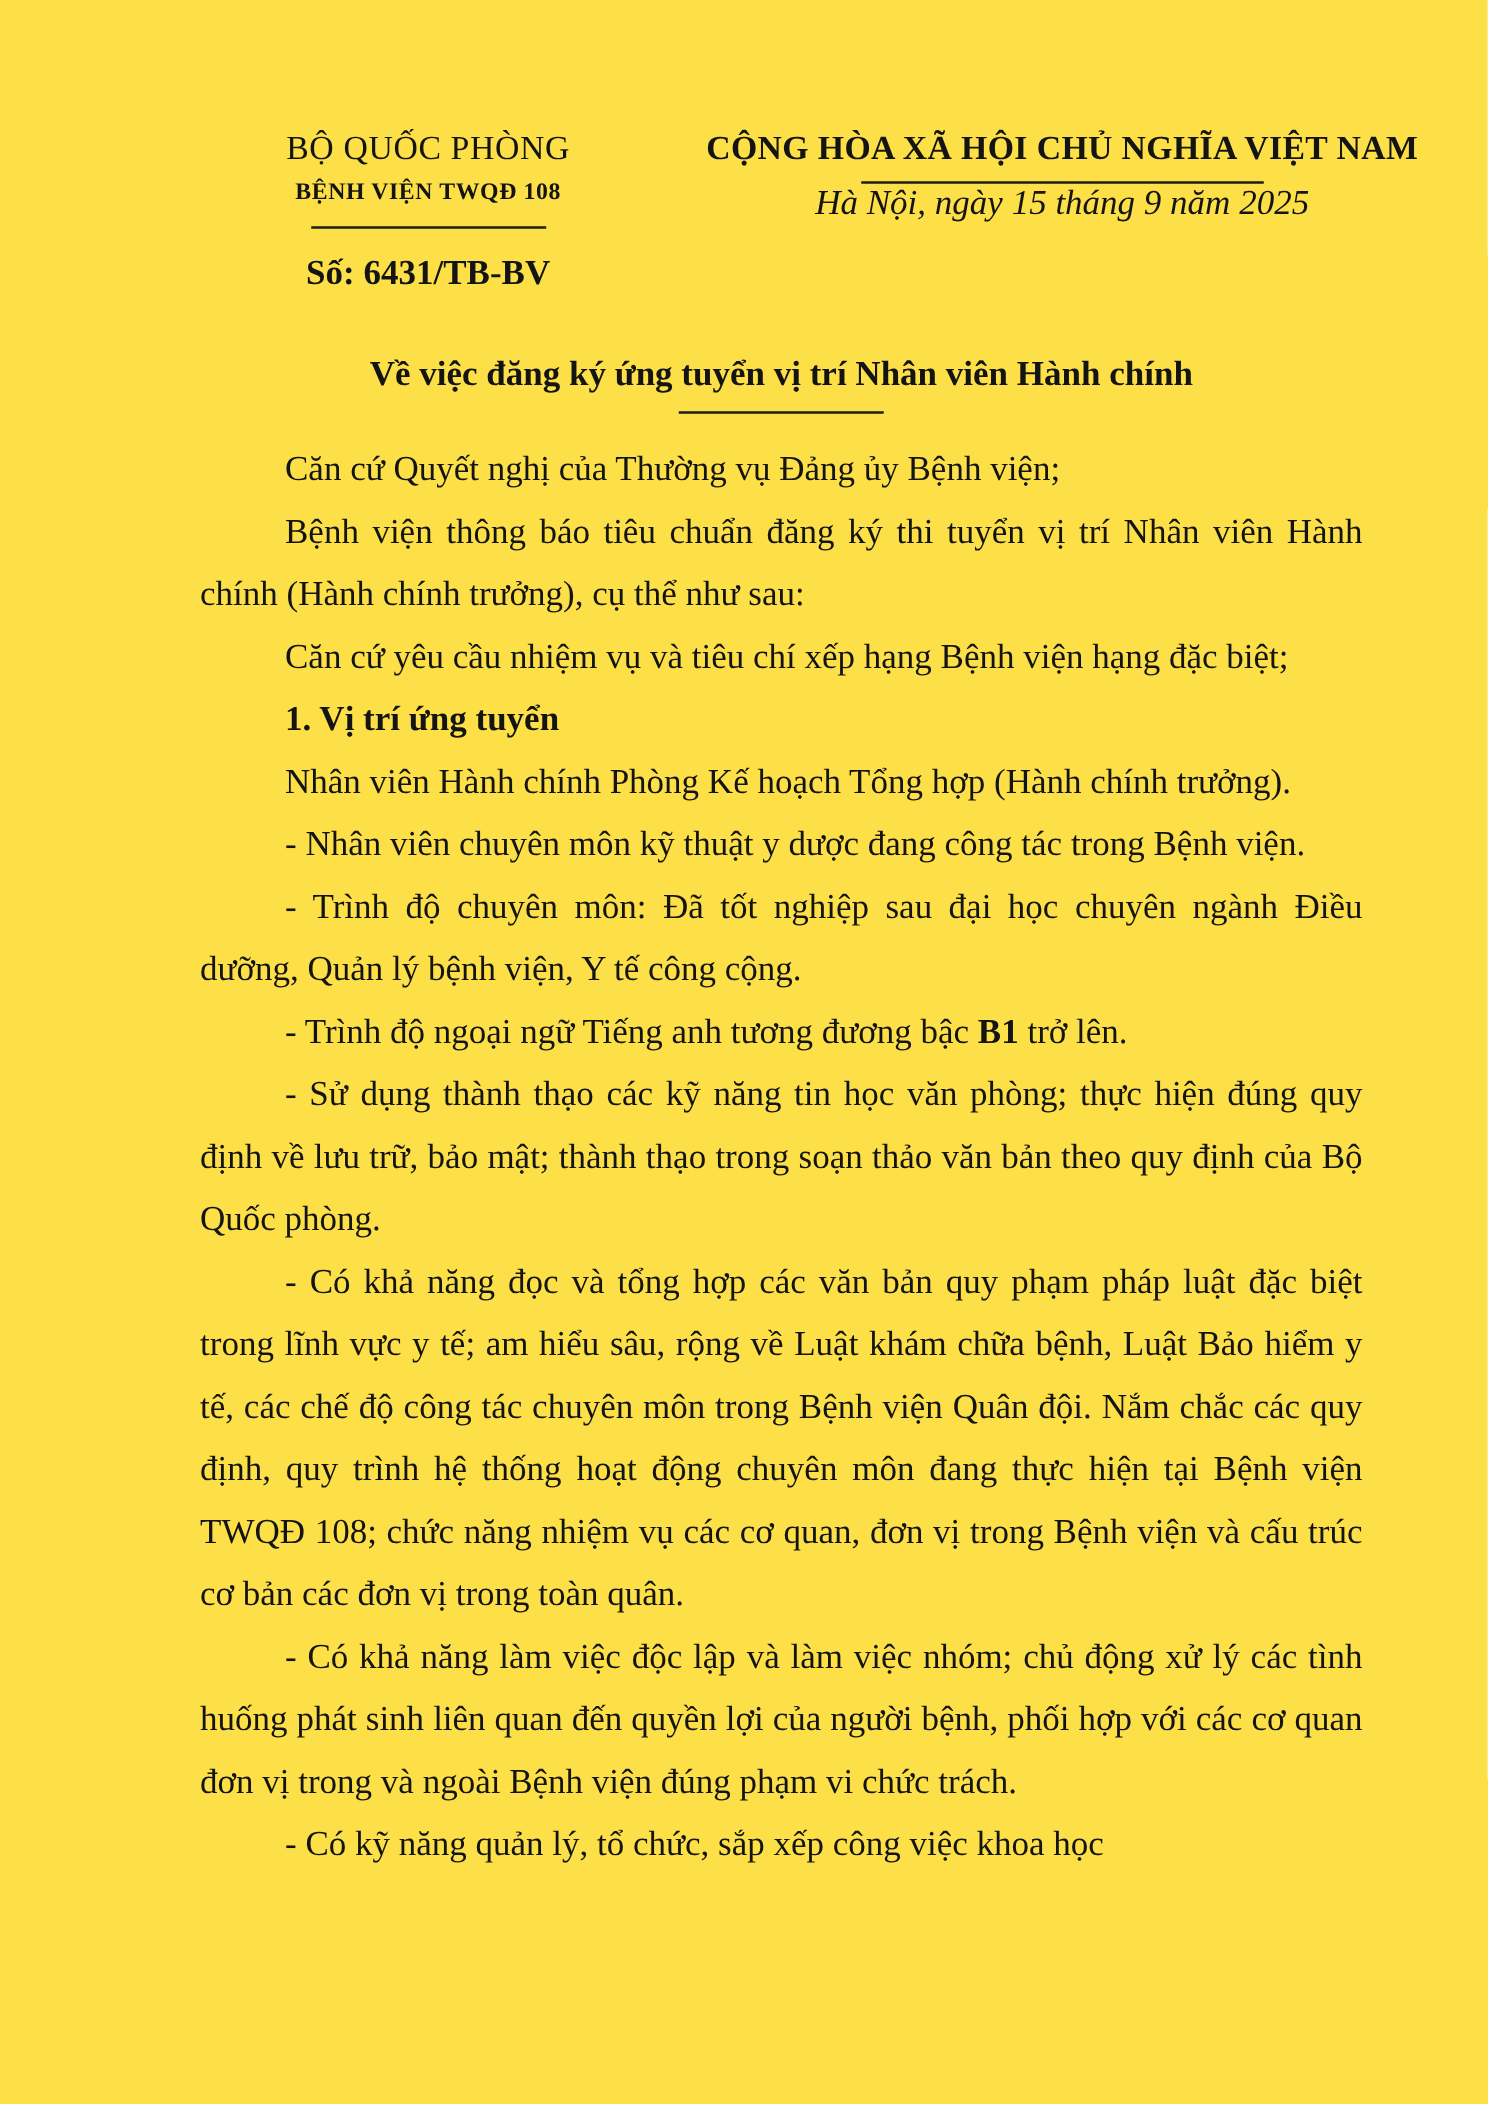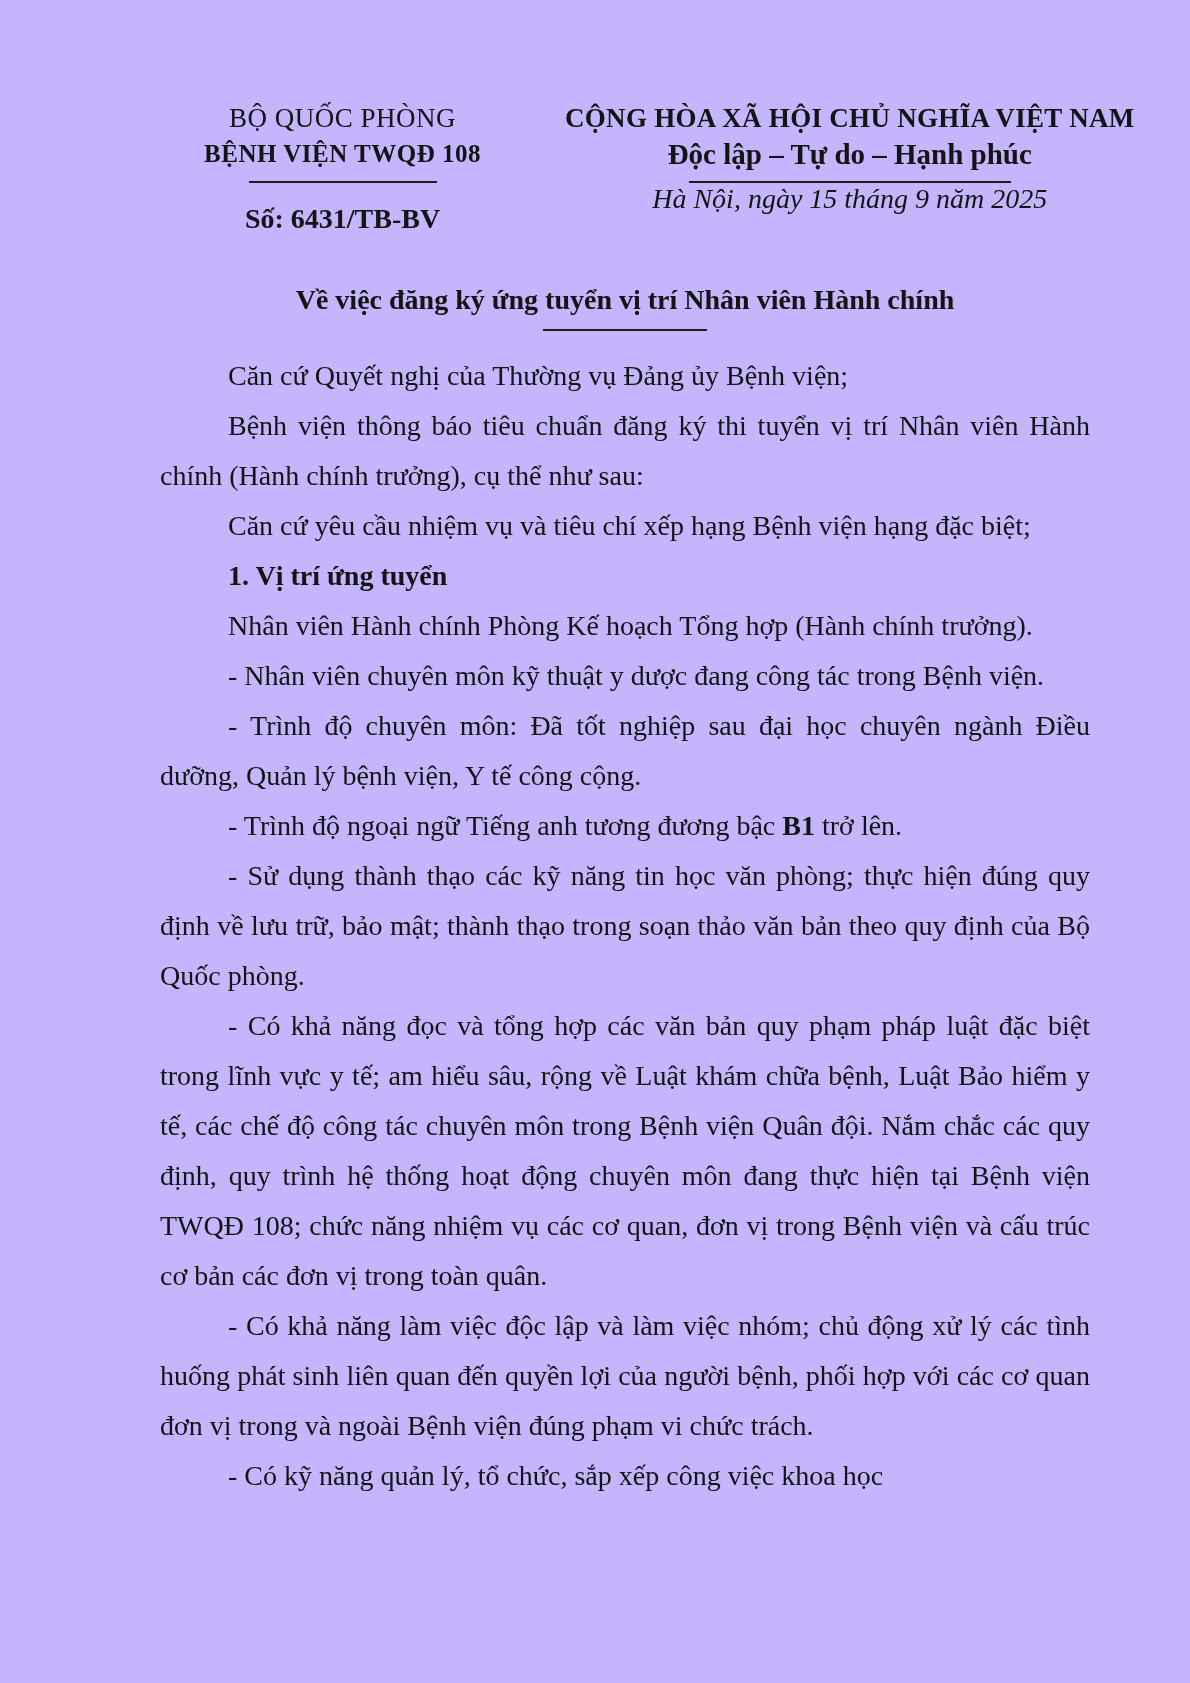--- a/index.html
+++ b/index.html
@@ -8,21 +8,21 @@
     width: 1190px;
     height: 1683px;
     background: #ffffff;
     color: #141414;
     font-family: "Liberation Serif", "DejaVu Serif", serif;
   }
   .page {
     position: relative;
     width: 1190px;
     height: 1683px;
-    background: #c4b5fd;
+    background: #fde047;
     overflow: hidden;
   }
   
   .doc-header {
     display: flex;
     padding: 100px 95px 0 120px;
   }
   .header-left {
     width: 445px;
     text-align: center;
@@ -31,21 +31,21 @@
   .header-right {
     flex: 1;
     text-align: center;
   }
   .ministry {
     font-size: 27px;
     line-height: 36px;
     letter-spacing: 0.5px;
   }
   .org-name {
-    font-size: 25px;
+    font-size: 19px;
     line-height: 36px;
     font-weight: bold;
     letter-spacing: 0.5px;
   }
   .rule {
     height: 2px;
     background: #1c1c1c;
     margin: 9px auto 0 auto;
     border: none;
   }
@@ -116,21 +116,20 @@
 
   <div class="doc-header">
     <div class="header-left">
       <div class="ministry">BỘ QUỐC PHÒNG</div>
       <div class="org-name">BỆNH VIỆN TWQĐ 108</div>
       <div class="rule rule-left"></div>
       <div class="doc-number">Số: 6431/TB-BV</div>
     </div>
     <div class="header-right">
       <div class="motto-1">CỘNG HÒA XÃ HỘI CHỦ NGHĨA VIỆT NAM</div>
-      <div class="motto-2">Độc lập – Tự do – Hạnh phúc</div>
       <div class="rule rule-right"></div>
       <div class="place-date">Hà Nội, ngày 15 tháng 9 năm 2025</div>
     </div>
   </div>
 
   <div class="title-block">
     <div class="title-sub">Về việc đăng ký ứng tuyển vị trí Nhân viên Hành chính</div>
     <div class="rule rule-title"></div>
   </div>
 

